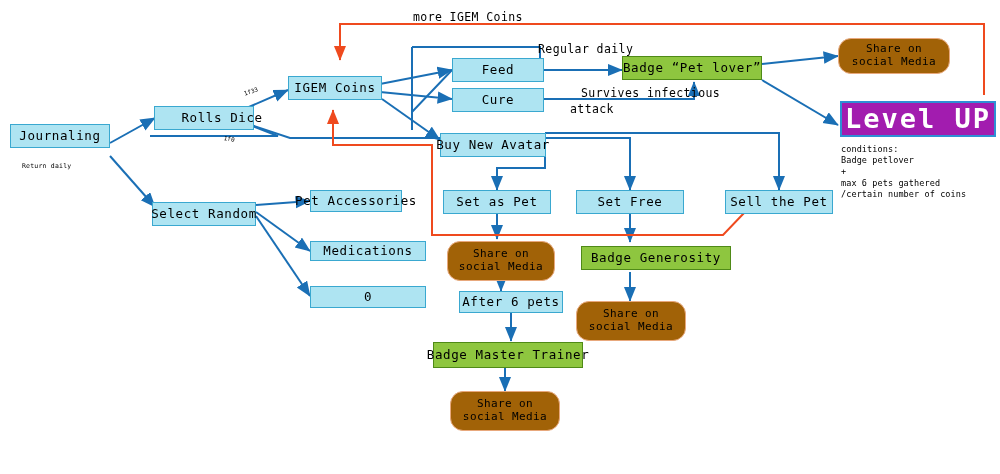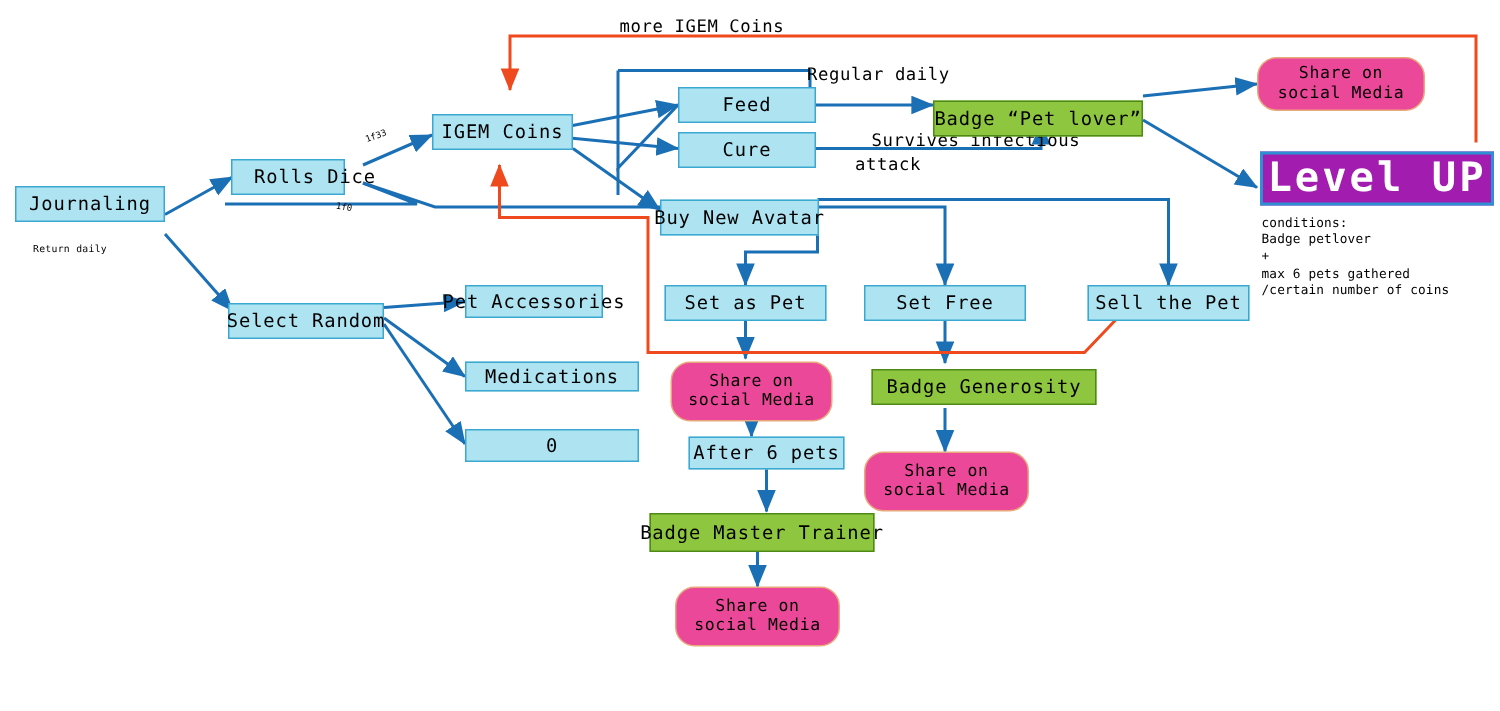--- a/index.html
+++ b/index.html
@@ -41,21 +41,21 @@
     letter-spacing: 0.6px;
   }
   .n-green {
     background: #8ec63f;
     border: 1.5px solid #4f8a17;
     color: #000000;
     font-size: 12.5px;
     letter-spacing: 0.6px;
   }
   .n-peach {
-    background: #ec4899;
+    background: #a16207;
     border: 1.5px solid #e8a87c;
     border-radius: 13px;
     color: #000000;
     font-size: 11px;
     letter-spacing: 0.4px;
   }
   .n-dark {
     background: #a21caf;
     border: 2.5px solid #2e8fd4;
     color: #ffffff;
@@ -167,38 +167,38 @@
 
       <path d="M984,95 L984,24 L340,24 L340,60" marker-end="url(#ahred)"></path>
 
       <path d="M745,212 L723,235 L432,235 L432,145 L333,145 L333,110" marker-end="url(#ahred)"></path>
     </g>
   </svg>
 
   <div class="node n-blue" style="left:10px; top:124px; width:100px; height:24px;">Journaling</div>
   <div class="free-text t-tiny" style="left:22px; top:162px;">Return daily</div>
 
-  <div class="node n-blue" style="left:154px; top:106px; width:76px; height:24px;padding-left:36px;">Rolls Dice</div>
+  <div class="node n-blue" style="left:154px; top:106px; width:100px; height:24px;padding-left:36px;">Rolls Dice</div>
 
   <div class="free-text t-rot1" style="left:244px; top:90px;">1f33</div>
   <div class="free-text t-rot2" style="left:224px; top:134px;">1f0</div>
 
   <div class="node n-blue" style="left:288px; top:76px; width:94px; height:24px;">IGEM Coins</div>
 
   <div class="free-text t-edge" style="left:413px; top:10px;">more IGEM Coins</div>
 
   <div class="node n-blue" style="left:452px; top:58px; width:92px; height:24px;">Feed</div>
 
   <div class="node n-blue" style="left:452px; top:88px; width:92px; height:24px;">Cure</div>
 
   <div class="free-text t-edge" style="left:538px; top:42px;">Regular daily</div>
   <div class="free-text t-edge" style="left:545px; top:86px;padding-left:36px;">Survives infectious</div>
   <div class="free-text t-edge" style="left:545px; top:102px;margin-left:25px;">attack</div>
 
-  <div class="node n-green" style="left:622px; top:56px; width:140px; height:24px;margin-top:11px;">Badge “Pet lover”</div>
+  <div class="node n-green" style="left:622px; top:56px; width:140px; height:24px;">Badge “Pet lover”</div>
 
   <div class="node n-peach" style="left:838px; top:38px; width:112px; height:36px;">Share on
 social Media</div>
 
   <div class="node n-dark" style="left:840px; top:101px; width:156px; height:36px;">Level UP</div>
 
   <div class="free-text t-cond" style="left:841px; top:144px;">conditions:
 Badge petlover
 +
 max 6 pets gathered

